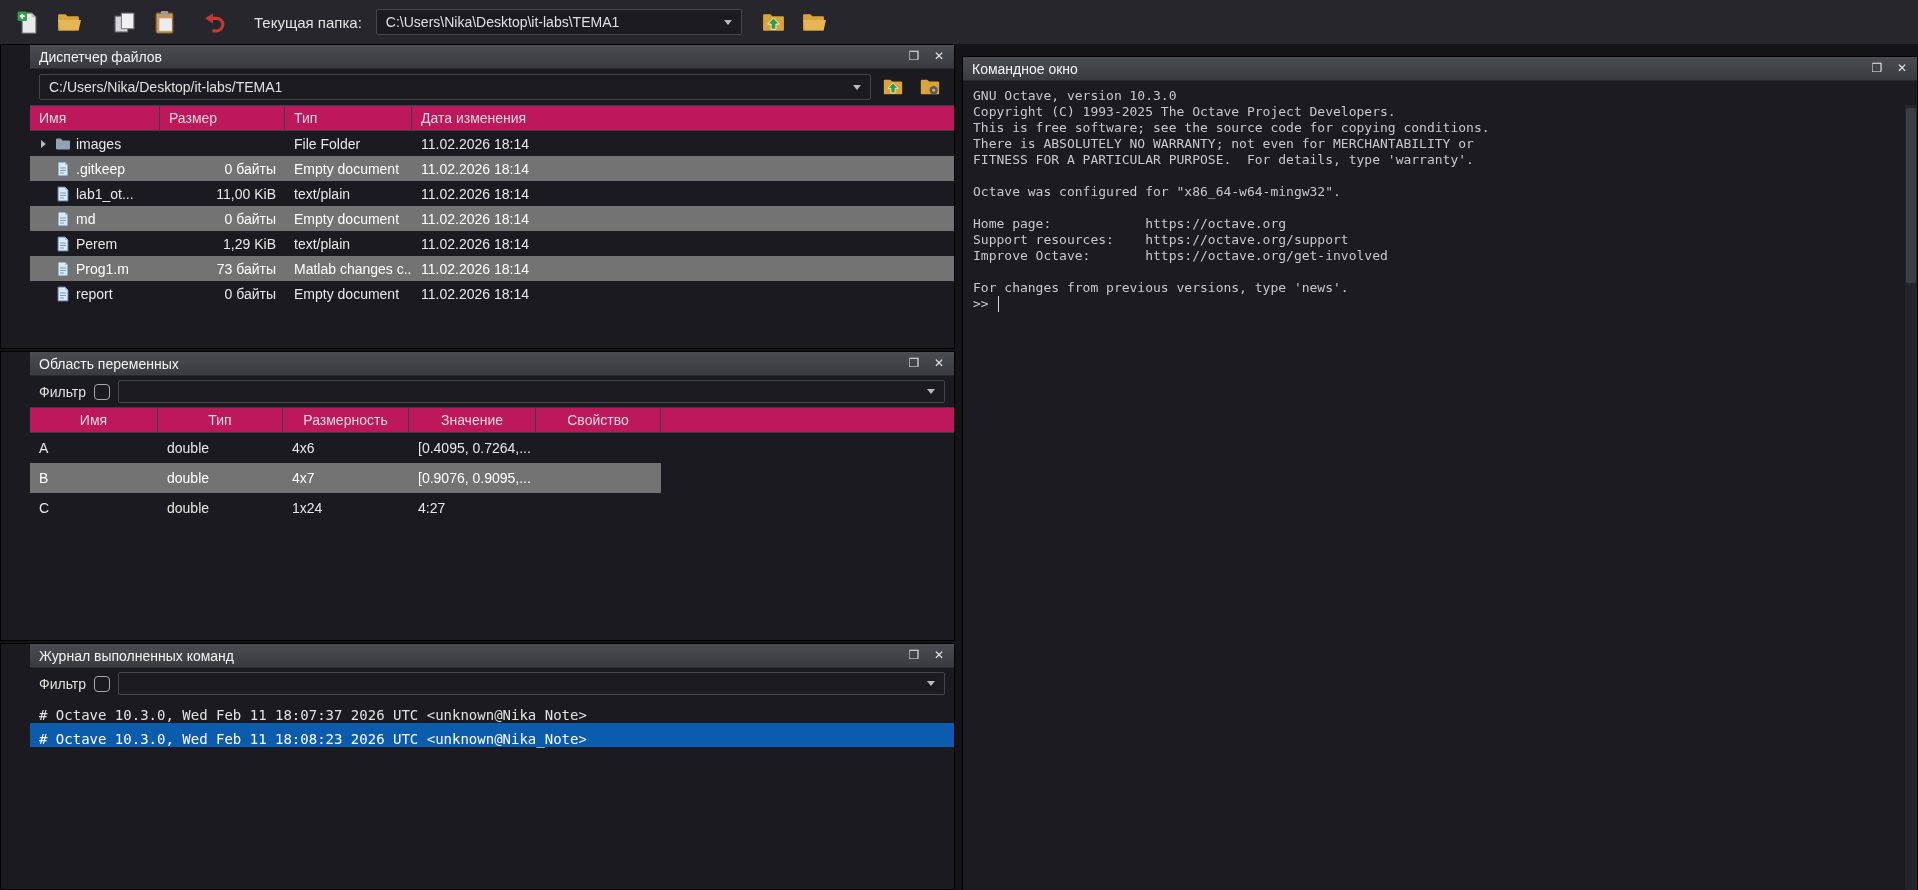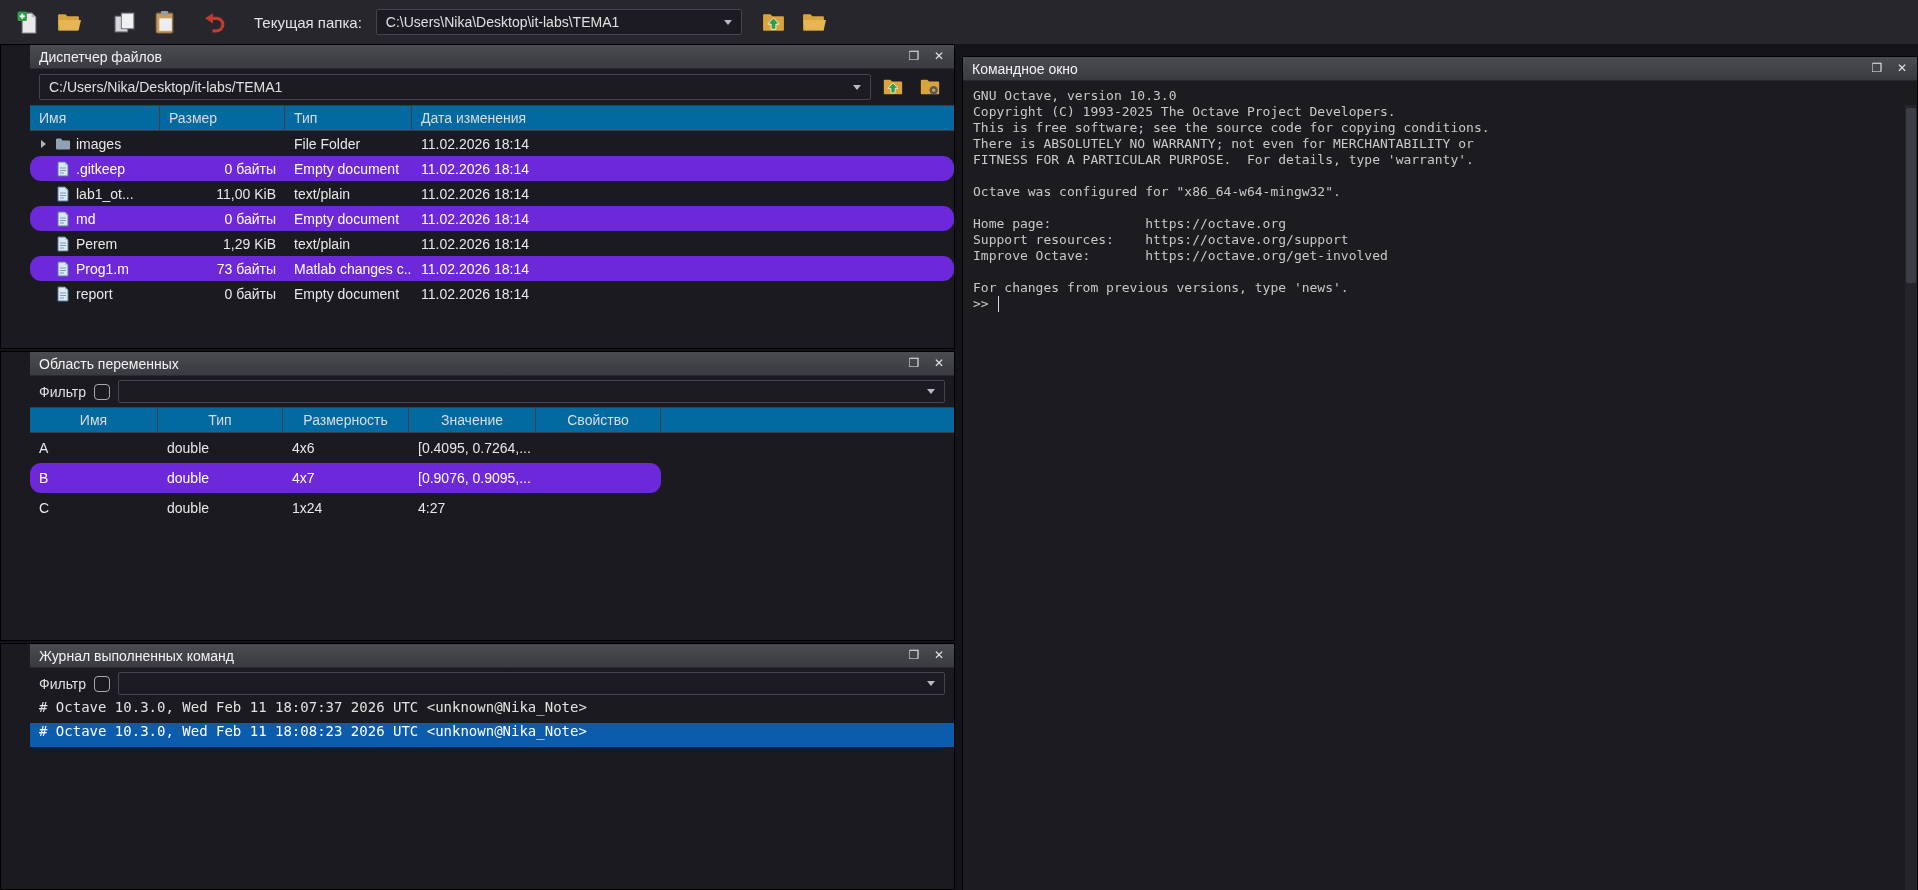--- a/index.html
+++ b/index.html
@@ -35,48 +35,48 @@
   #files-panel { height:305px; flex:none; }
   #workspace-panel { height:290px; flex:none; }
   #history-panel { flex:1; }
 
   .pathbar { display:flex; align-items:center; gap:7px; padding:5px 9px; flex:none; }
   .pathbar .combo { flex:1; }
   .mini-btn { width:30px; height:26px; background:transparent; border:none; display:flex;
               align-items:center; justify-content:center; cursor:pointer; }
   .mini-btn svg { width:22px; height:22px; display:block; }
 
-  .table-head { background:#0369a1; border-top:1px solid #3e3e46; border-bottom:1px solid #3e3e46; flex:none; }
+  .table-head { background:#be185d; border-top:1px solid #3e3e46; border-bottom:1px solid #3e3e46; flex:none; }
   .files-grid { display:grid; grid-template-columns:130px 125px 127px 1fr; width:100%; }
   .ws-grid    { display:grid; grid-template-columns:128px 125px 126px 127px 125px; width:631px; }
   .hcell { font-size:14px; color:#dcdcdc; padding:4px 9px; border-right:1px solid #3f3f47;
            white-space:nowrap; overflow:hidden; cursor:pointer; }
   .files-head .hcell:last-child { border-right:none; }
   .ws-head .hcell { text-align:center; }
 
   .trow { height:25px; align-items:center; font-size:14px; color:#e8e8e8; cursor:pointer; }
-  .trow.sel { background:#6d28d9; color:#ffffff;border-radius:11px; }
+  .trow.sel { background:#737373; color:#ffffff; }
   .cell { display:flex; align-items:center; padding:0 9px; height:100%;
           overflow:hidden; white-space:nowrap; }
   .cell.size { justify-content:flex-end; }
   .name-cell { padding-left:6px; gap:5px; }
   .twisty { width:14px; flex:none; display:flex; justify-content:center; }
   .tri-right { width:0; height:0; border-top:4px solid transparent; border-bottom:4px solid transparent;
                border-left:5px solid #b5b5b5; }
   .ficon { flex:none; display:flex; }
   .ficon svg { width:16px; height:16px; display:block; }
 
   .filter-row { display:flex; align-items:center; gap:8px; padding:4px 9px; flex:none; }
   .filter-label { font-size:14px; color:#e0e0e0; }
   .checkbox { width:16px; height:16px; border:1px solid #a9a9b0; border-radius:4px;
               background:transparent; flex:none; cursor:pointer; }
   .filter-combo { flex:1; height:23px; }
 
   .ws-row { height:30px; }
-  .hist-row { height:24px; display:flex; align-items:flex-start; padding:0 9px;
+  .hist-row { height:24px; display:flex; align-items:flex-end; padding:0 9px;
               font-family:"DejaVu Sans Mono", monospace; font-size:14px; color:#e2e2e2;
               white-space:nowrap; cursor:pointer; }
   .hist-row.sel { background:#0b5cad; color:#fff; }
 
   
   .cmd-panel { position:absolute; left:962px; top:56px; width:956px; height:846px;
                background:#1b1b20; border:1px solid #000; display:flex; flex-direction:column; }
   .cmd-body { position:relative; flex:1; padding:7px 12px 0 10px; overflow:hidden;
               font-family:"DejaVu Sans Mono", monospace; font-size:13px; line-height:16px; color:#c9c9c9; }
   .cmd-pre { white-space:pre; }

